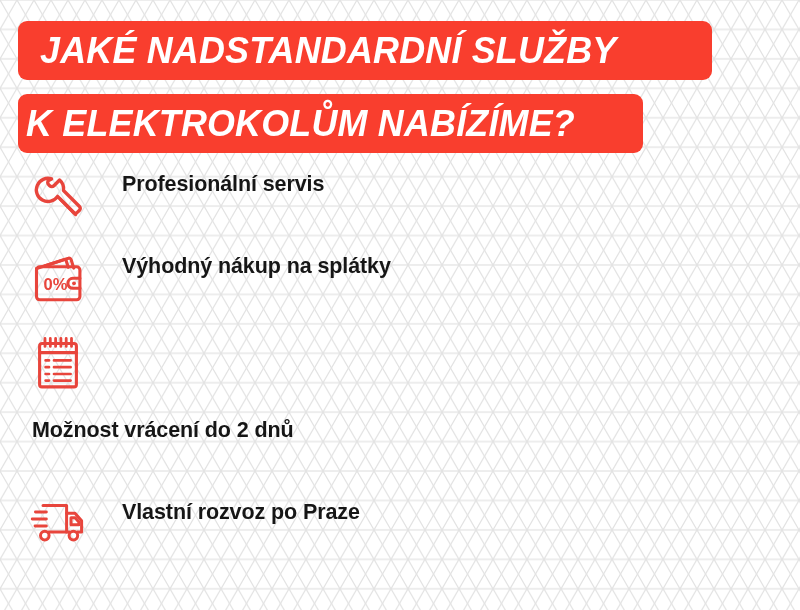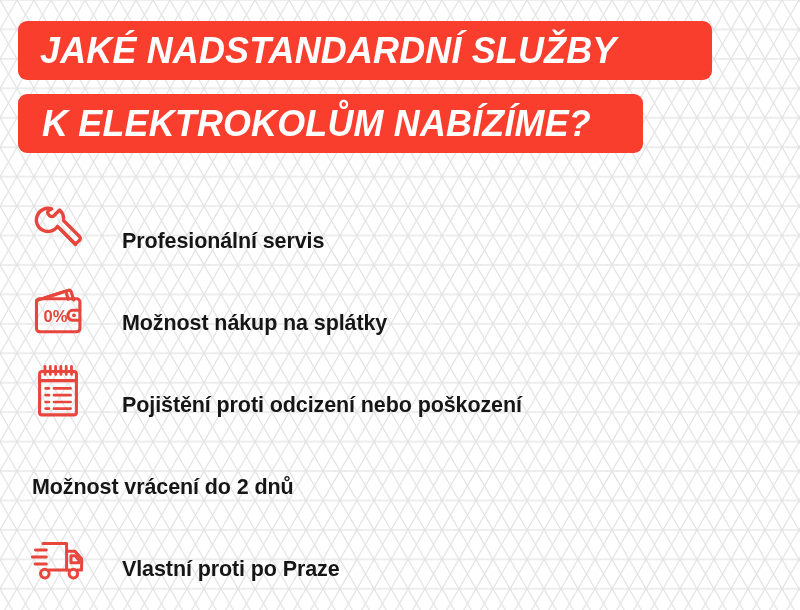--- a/index.html
+++ b/index.html
@@ -59,36 +59,36 @@
     top: 21px;
     width: 694px;
     height: 59px;
     padding-left: 22px;
   }
   #banner-2 {
     left: 18px;
     top: 94px;
     width: 625px;
     height: 59px;
-    padding-left: 24px;
+    padding-left: 8px;
   }
 
   
   #feature-list {
     position: absolute;
     left: 0;
     top: 172px;
     width: 800px;
     z-index: 2;
   }
   .feature-row {
     position: relative;
     height: 82px;
     display: flex;
-    align-items: flex-end;
+    align-items: flex-start;
   }
   .feature-icon {
     width: 64px;
     margin-left: 26px;
     flex: 0 0 64px;
     display: flex;
     align-items: center;
     justify-content: center;
   }
   .feature-icon svg {
@@ -145,53 +145,52 @@
       <div class="feature-icon">
         <svg width="56" height="50" viewBox="0 0 56 50" fill="none" stroke="#e8453c" stroke-width="3.1" stroke-linecap="round" stroke-linejoin="round">
           <path d="M6.5 14.5 L38.5 4.2 a2 2 0 0 1 2.6 1.3 l2.6 8.6"></path>
           <path d="M14.6 12.0 L34.0 5.6 a1.7 1.7 0 0 1 2.2 1.1 l2.0 6.6"></path>
           <path d="M6.5 16.0 a3.2 3.2 0 0 1 3.2-3.2 h37.0 a3.2 3.2 0 0 1 3.2 3.2 v26.6 a3.2 3.2 0 0 1-3.2 3.2 h-37.0 a3.2 3.2 0 0 1-3.2-3.2 Z"></path>
           <path d="M49.9 24.3 h-7.0 a5.0 5.0 0 0 0 0 10.0 h7.0"></path>
           <circle cx="44.0" cy="29.3" r="1.9" fill="#e8453c" stroke="none"></circle>
           <text x="13.6" y="36.4" font-family="'Liberation Sans', sans-serif" font-size="16.5" font-weight="bold" fill="#e8453c" stroke="none">0%</text>
         </svg>
       </div>
-      <div class="feature-label">Možnost nákup na splátky</div>
+      <div class="feature-label">Výhodný nákup na splátky</div>
     </div>
 
     <div class="feature-row">
       <div class="feature-icon">
         <svg width="48" height="54" viewBox="0 0 48 54" fill="none" stroke="#e8453c" stroke-width="3.1" stroke-linecap="round" stroke-linejoin="round">
           <path d="M8.0 7.5 h32 a2.4 2.4 0 0 1 2.4 2.4 v38.6 a2.4 2.4 0 0 1-2.4 2.4 h-32 a2.4 2.4 0 0 1-2.4-2.4 v-38.6 a2.4 2.4 0 0 1 2.4-2.4 Z"></path>
           <path d="M5.6 16.6 h36.8"></path>
           <path d="M11.0 2.4 v8.0 M16.3 2.4 v8.0 M21.6 2.4 v8.0 M26.9 2.4 v8.0 M32.2 2.4 v8.0 M37.5 2.4 v8.0" stroke-width="2.8"></path>
           <path d="M11.6 24.4 h3.4 M20.0 24.4 h16.6" stroke-width="2.7"></path>
           <path d="M11.6 31.2 h3.4 M20.0 31.2 h16.6" stroke-width="2.7"></path>
           <path d="M11.6 38.0 h3.4 M20.0 38.0 h16.6" stroke-width="2.7"></path>
           <path d="M11.6 44.6 h3.4 M20.0 44.6 h16.6" stroke-width="2.7"></path>
         </svg>
       </div>
-      <div class="feature-label">Pojištění proti odcizení nebo poškození</div>
     </div>
 
     <div class="feature-row">
       <div class="feature-label">Možnost vrácení do 2 dnů</div>
     </div>
 
     <div class="feature-row">
       <div class="feature-icon">
         <svg width="62" height="44" viewBox="0 0 62 44" fill="none" stroke="#e8453c" stroke-width="3.0" stroke-linecap="round" stroke-linejoin="round">
           <path d="M16.0 5.6 h23.6 v26.4 h-18.0"></path>
           <path d="M39.6 13.2 h8.4 l6.6 7.6 v11.2 h-4.4"></path>
           <path d="M39.6 32.0 h3.0"></path>
           <path d="M44.0 17.8 h4.2 l3.6 4.2 v2.8 h-7.8 Z"></path>
           <circle cx="17.8" cy="35.6" r="4.3"></circle>
           <circle cx="46.4" cy="35.6" r="4.3"></circle>
           <path d="M8.4 12.0 h11.0" stroke-width="2.8"></path>
           <path d="M5.2 19.0 h14.2" stroke-width="2.8"></path>
           <path d="M8.0 26.0 h11.4" stroke-width="2.8"></path>
         </svg>
       </div>
-      <div class="feature-label">Vlastní proti po Praze</div>
+      <div class="feature-label">Vlastní rozvoz po Praze</div>
     </div>
 
   </div>
 </div>
 
 </body></html>

